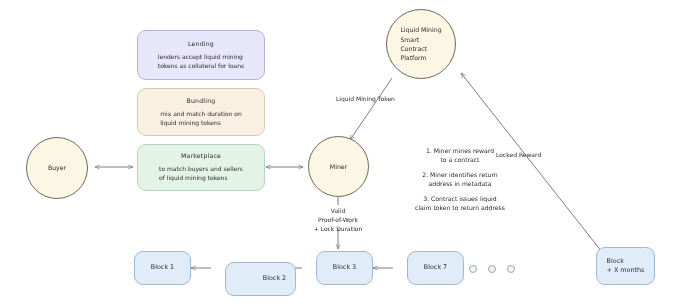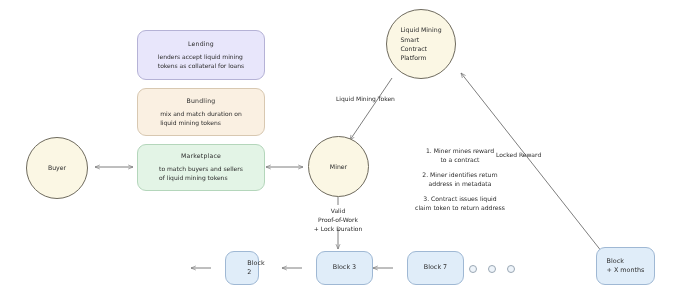--- a/index.html
+++ b/index.html
@@ -190,22 +190,25 @@
 
   <div class="steplist" style="left:395px; top:146px;">
     <div style="white-space:pre-line;">1. Miner mines reward
 to a contract</div>
     <div style="white-space:pre-line;">2. Miner identifies return
 address in metadata</div>
     <div style="white-space:pre-line;">3. Contract issues liquid
 claim token to return address</div>
   </div>
 
-
-  <div class="node blockbox" style="left:225px; top:251px; width:34px; height:34px;padding-left:28px;">
+  <div class="node blockbox" style="left:134px; top:251px; width:57px; height:34px;">
+    <div>Block 1</div>
+  </div>
+
+  <div class="node blockbox" style="left:225px; top:262px; width:71px; height:34px;padding-left:28px;">
     <div>Block 2</div>
   </div>
 
   <div class="node blockbox" style="left:316px; top:251px; width:57px; height:34px;">
     <div>Block 3</div>
   </div>
 
   <div class="node blockbox" style="left:407px; top:251px; width:57px; height:34px;">
     <div>Block 7</div>
   </div>

